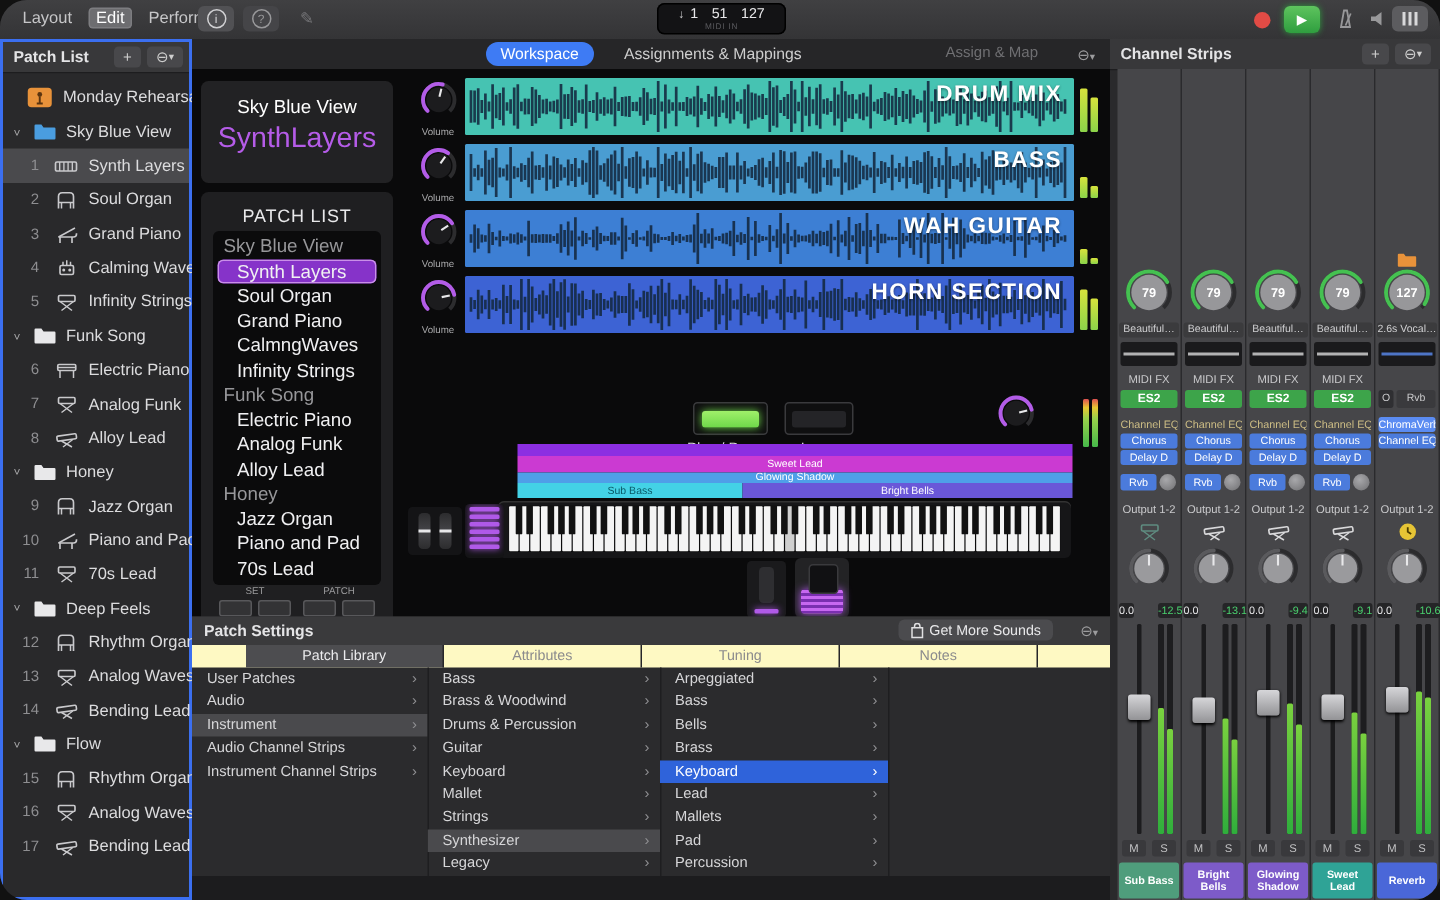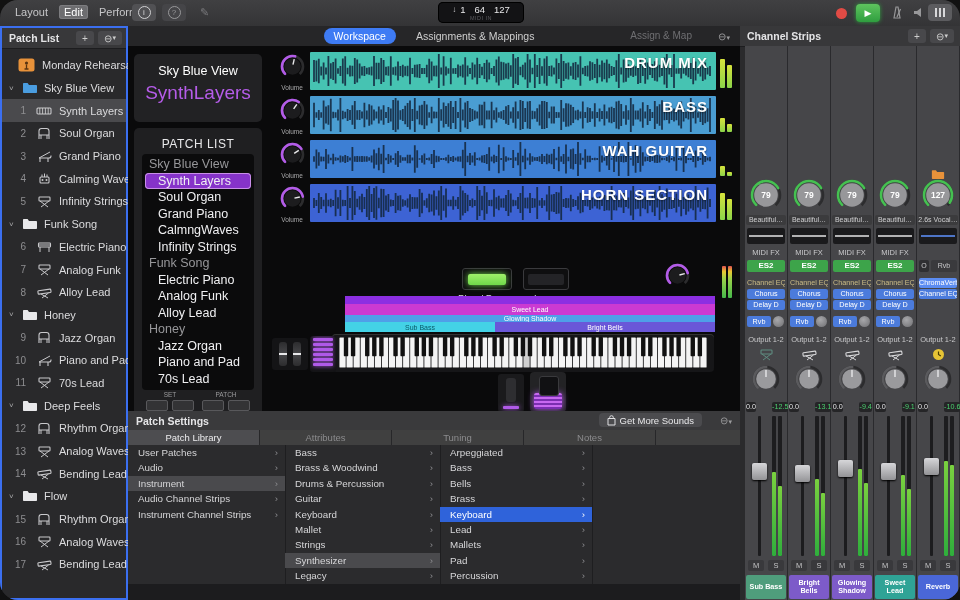--- a/index.html
+++ b/index.html
@@ -88,21 +88,21 @@
   .pedal1:after{content:"";position:absolute;left:5px;bottom:3px;width:16px;height:3px;background:#b05ae8;box-shadow:0 0 5px #b05ae8;border-radius:1px;}
   .pedal2{position:absolute;left:402px;top:326px;width:36px;height:40px;background:#232325;border-radius:4px;}
   .pedal2 .led{position:absolute;left:4px;right:4px;bottom:3px;height:16px;background:repeating-linear-gradient(#c768f0 0 2px,#7a2fb0 2px 4px);box-shadow:0 0 6px #b05ae8;border-radius:2px;}
   .pedal2 .ped{position:absolute;left:9px;top:4px;width:18px;height:18px;background:#111113;border-radius:3px;border:1px solid #3a3a3d;}
   
   .ps{position:absolute;left:128px;top:411px;width:612px;height:173px;background:#2b2b2d;}
   .ps-hdr{position:absolute;left:0;top:0;right:0;height:19px;background:#3a3a3c;border-bottom:1px solid #202022;}
   .ps-title{position:absolute;left:8px;top:4px;font-size:10.5px;font-weight:bold;color:#e4e4e6;}
   .store-btn{position:absolute;right:38px;top:2px;height:14px;padding:0 8px;border-radius:4px;background:#4b4b4e;
              color:#e8e8ea;font-size:9.5px;display:flex;gap:4px;align-items:center;}
-  .ps-tabs{position:absolute;left:0;top:19px;right:0;height:15px;background:#404040;display:flex;}
+  .ps-tabs{position:absolute;left:0;top:19px;right:0;height:15px;background:#fef9c3;display:flex;padding-left:36px;}
   .ps-tab{width:131px;text-align:center;font-size:9.5px;color:#8b8b8d;line-height:15px;border-right:1px solid #272729;}
   .ps-tab.active{background:#4d4d50;color:#ececee;}
   .lib{position:absolute;left:0;top:34px;right:0;bottom:0;}
   .lib-col{position:absolute;top:0;bottom:0;border-right:1px solid #1e1e20;overflow:hidden;}
   .lib-row{height:15.4px;line-height:15.4px;font-size:9.8px;color:#d6d6d8;padding-left:10px;position:relative;white-space:nowrap;}
   .lib-row .chev{position:absolute;right:7px;color:#8f8f92;}
   .lib-row.selgray{background:#4a4a4d;}
   .lib-row.selblue{background:#2f63da;color:#fff;}
   .lib-row.selblue .chev{color:#fff;}
   
@@ -163,21 +163,21 @@
       </div>
     <div class="tb-btn" style="left:162px;width:24px;background:#454548;">
         <span class="circ" style="border-color:#98989a;color:#98989a;">?</span>
       </div>
     <span class="pencil" style="left:200px;">✎</span>
 
     <div class="lcd">
       <div class="vals">
         <span class="arrow">↓</span>
         <span>1</span>
-        <span>64</span>
+        <span>51</span>
         <span>127</span>
       </div>
       <div class="sub">MIDI IN</div>
     </div>
 
     <span class="rec-dot"></span>
     <div class="play-btn">
         <span>▶</span>
       </div>
     <svg class="dim-ic" style="left:890px;" width="14" height="15" viewBox="0 0 14 15">

